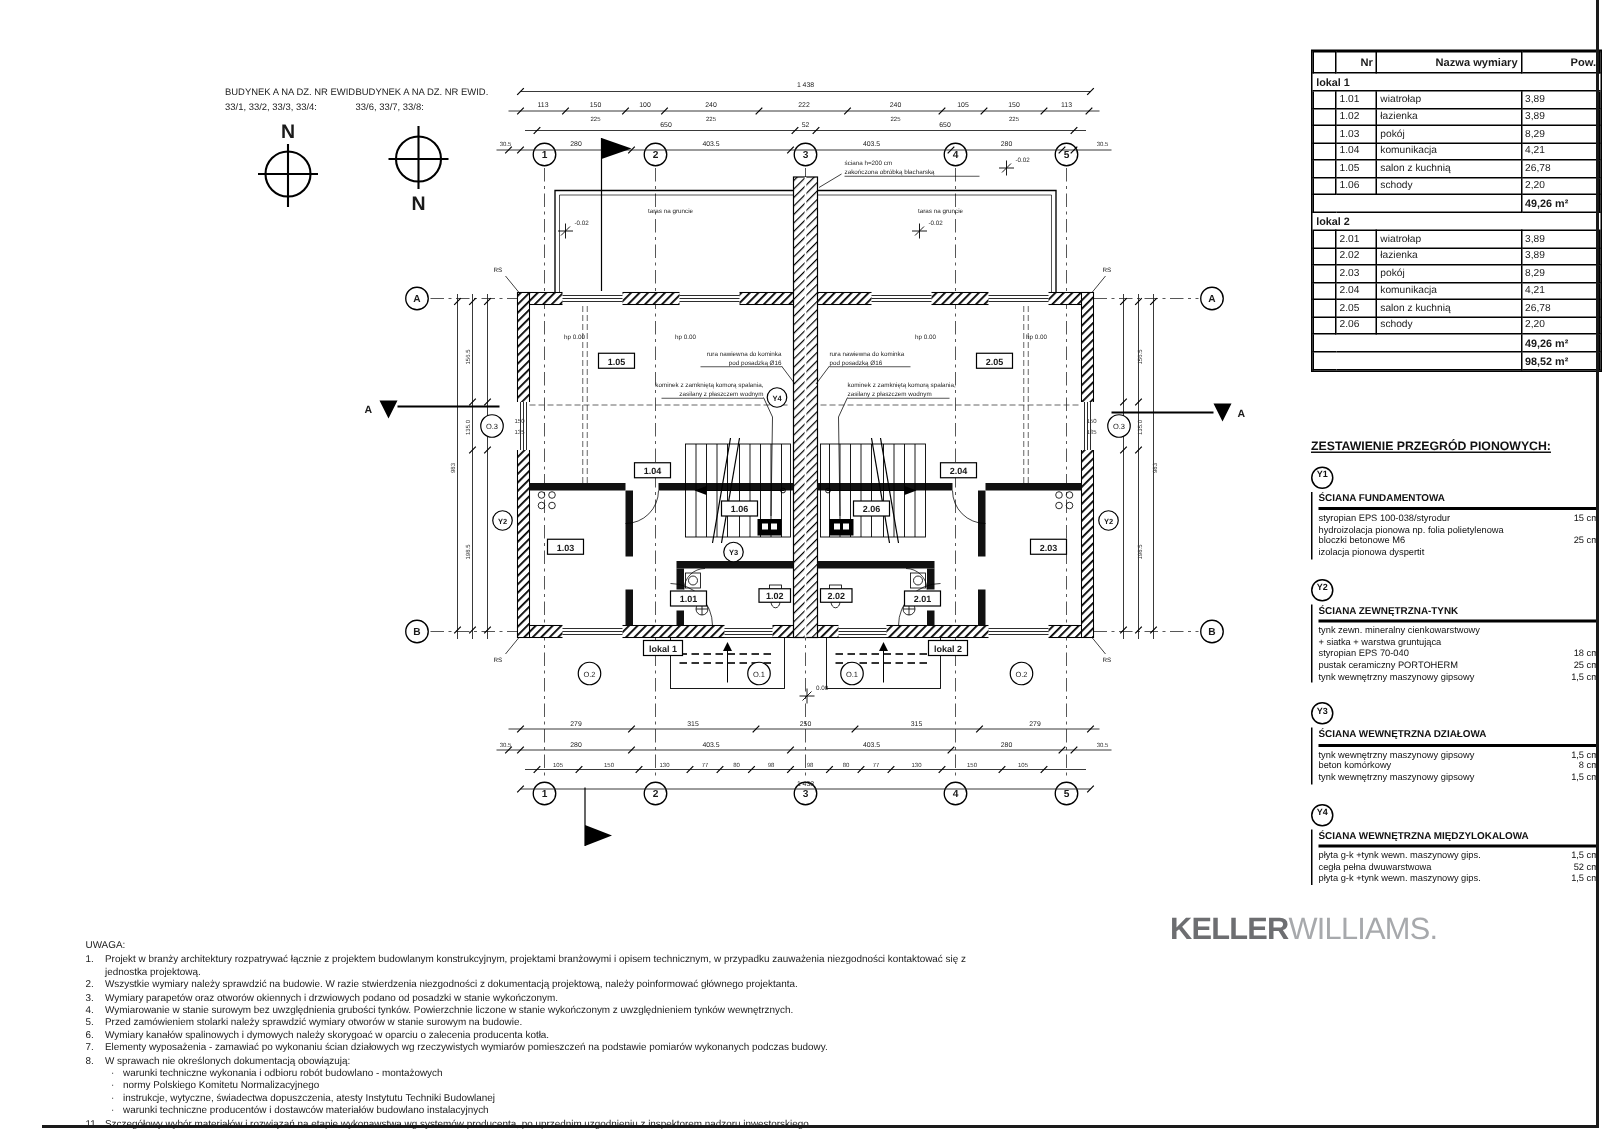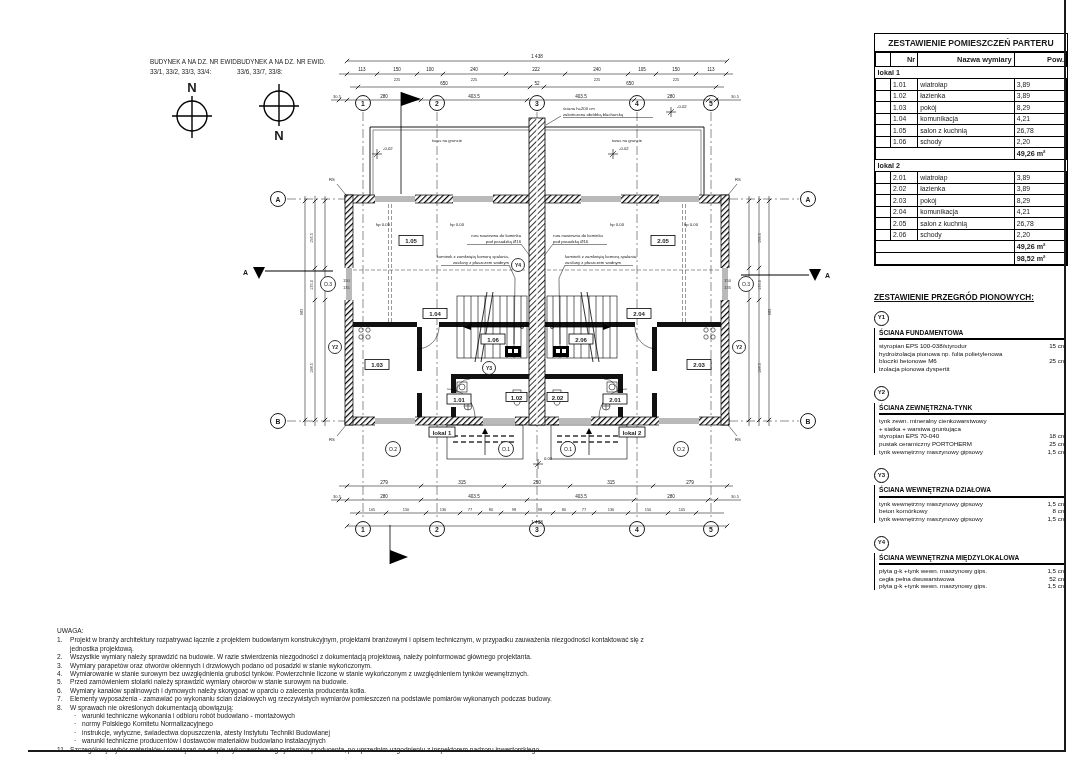--- a/index.html
+++ b/index.html
@@ -624,21 +624,20 @@
 
     <g>
       <line x1="176" y1="64" x2="176" y2="166" stroke="#000" stroke-width="0.8"></line>
       <polygon points="176,64 196,71 176,78" fill="#000"></polygon>
       <line x1="165" y1="497" x2="165" y2="536" stroke="#000" stroke-width="0.8"></line>
       <polygon points="165,522 183,529 165,536" fill="#000"></polygon>
     </g>
   </svg>
 
   <div id="rooms-table">
-    <div class="rt-title">ZESTAWIENIE POMIESZCZEŃ PARTERU</div>
     <table>
       <colgroup>
           <col style="width:15px">
           <col style="width:27px">
           <col style="width:96px">
           <col style="width:52px">
         </colgroup>
       <tbody id="rooms-tbody">
           <tr class="hdr">
             <td></td>
@@ -882,17 +881,20 @@
           <span class="note-text">warunki techniczne producentów i dostawców materiałów budowlano instalacyjnych</span>
         </div>
         <div class="note-row">
           <span class="note-num">11.</span>
           <span class="note-text">Szczegółowy wybór materiałów i rozwiązań na etapie wykonawstwa wg systemów producenta, po uprzednim uzgodnieniu z inspektorem nadzoru inwestorskiego.</span>
         </div>
       </div>
   </div>
 
   <div id="logo">
+    <div class="kwline">
+      <span class="kel" style="color: rgb(109, 110, 113);">KELLER</span><span class="wil" style="color: rgb(167, 169, 172);">WILLIAMS.</span>
+    </div>
   </div>
 
   <div class="frame-right"></div>
   <div class="frame-bottom"></div>
 </div>
 
 </body></html>

